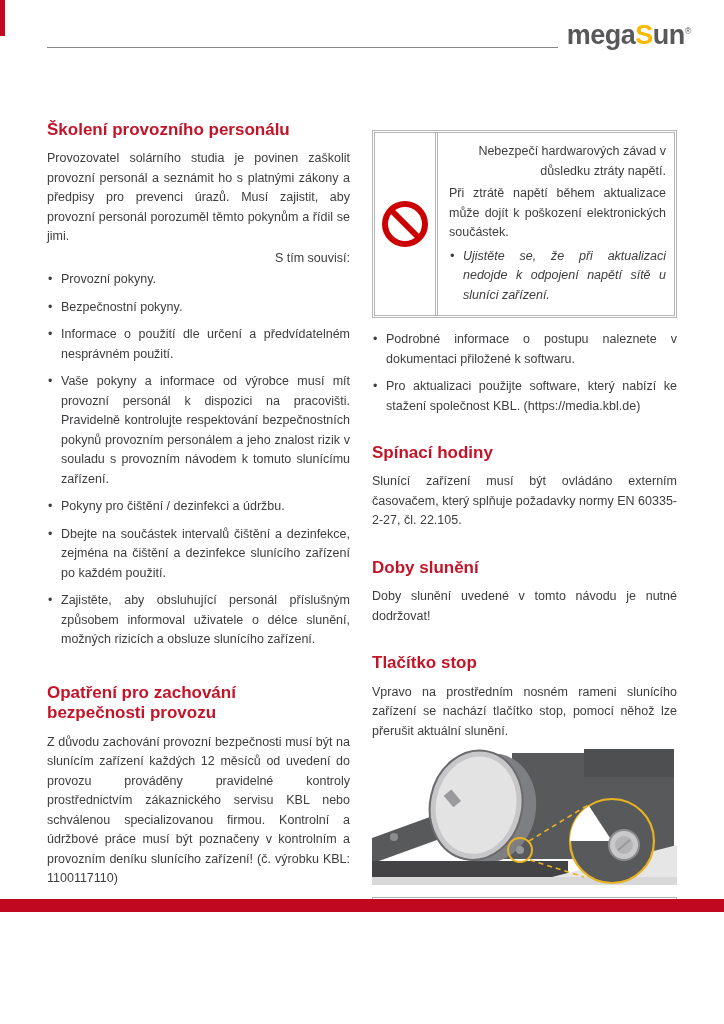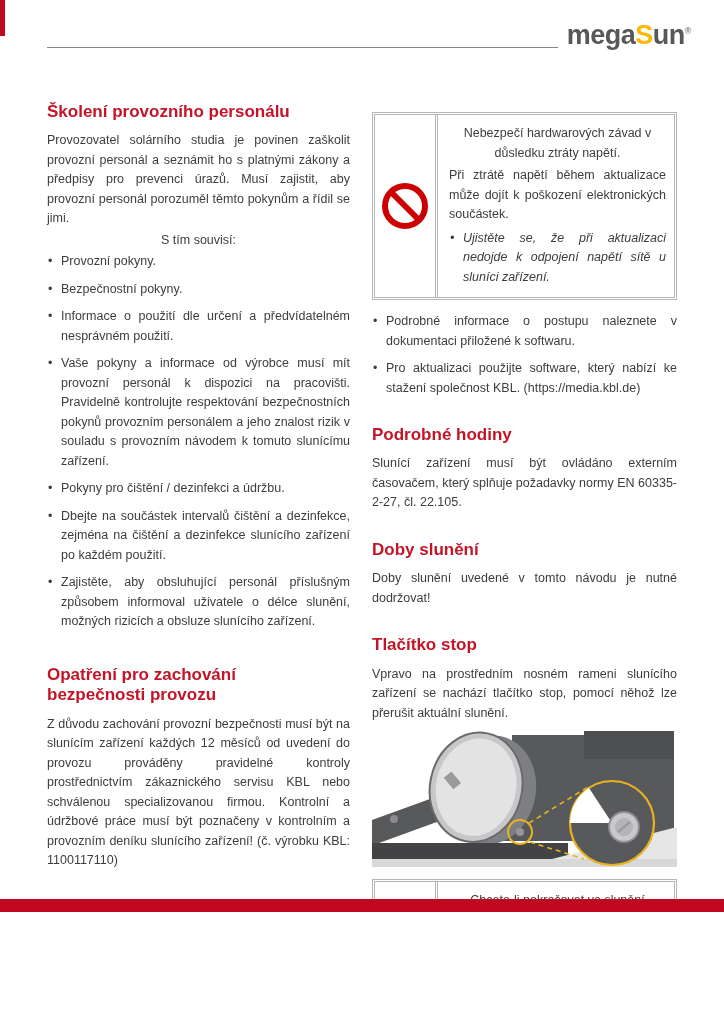--- a/index.html
+++ b/index.html
@@ -9,27 +9,27 @@
   }
   
   .header-rule{position:absolute;top:47px;left:47px;width:511px;height:1px;background:#85858a;}
   .logo{position:absolute;top:20px;right:33px;font-size:27px;font-weight:600;letter-spacing:-0.5px;color:#58585a;}
   .logo .accent{color:#fbb900;}
   .logo sup{font-size:9px;font-weight:400;vertical-align:super;color:#58585a;}
   
   .edge-tick{position:absolute;top:0;left:0;width:5px;height:36px;background:#c00920;}
   .bottom-bar{position:absolute;left:0;bottom:0;width:724px;height:13px;background:#c00920;}
   
-  .content{position:absolute;top:102px;left:47px;width:630px;display:flex;gap:22px;}
+  .content{position:absolute;top:120px;left:47px;width:630px;display:flex;gap:22px;}
   .col{width:304px;}
   .col-right{width:305px;}
   h1{font-size:17px;line-height:1.2;font-weight:bold;color:#c31428;margin:0 0 9px 0;}
   .h-narrow{max-width:240px;}
   p{font-size:12.5px;line-height:1.56;margin:0 0 2px 0;text-align:justify;}
-  p.no-just{text-align:center;}
+  p.no-just{text-align:right;}
   .section{margin-bottom:0;}
   .gap-lg{margin-top:33px;}
   .gap-md{margin-top:27px;}
   
   ul.bul{list-style:none;margin:2px 0 0 0;padding:0;}
   ul.bul li{
     position:relative;padding-left:14px;margin-bottom:8px;
     font-size:12.5px;line-height:1.56;text-align:justify;
   }
   ul.bul li:before{content:"\2022";position:absolute;left:1px;top:0;color:#3d3d3f;}
@@ -108,21 +108,21 @@
           </div>
         </div>
 
         <ul class="bul" style="margin-top:12px;">
           <li>Podrobné informace o postupu naleznete v dokumentaci přiložené k softwaru.</li>
           <li>Pro aktualizaci použijte software, který nabízí ke stažení společnost KBL. (https://media.kbl.de)</li>
         </ul>
       </div>
 
       <div class="section gap-md">
-        <h1>Podrobné hodiny</h1>
+        <h1>Spínací hodiny</h1>
         <p>Slunící zařízení musí být ovládáno externím časovačem, který splňuje požadavky normy EN 60335-2-27, čl. 22.105.</p>
       </div>
 
       <div class="section gap-md">
         <h1>Doby slunění</h1>
         <p>Doby slunění uvedené v tomto návodu je nutné dodržovat!</p>
       </div>
 
       <div class="section gap-md">
         <h1>Tlačítko stop</h1>

